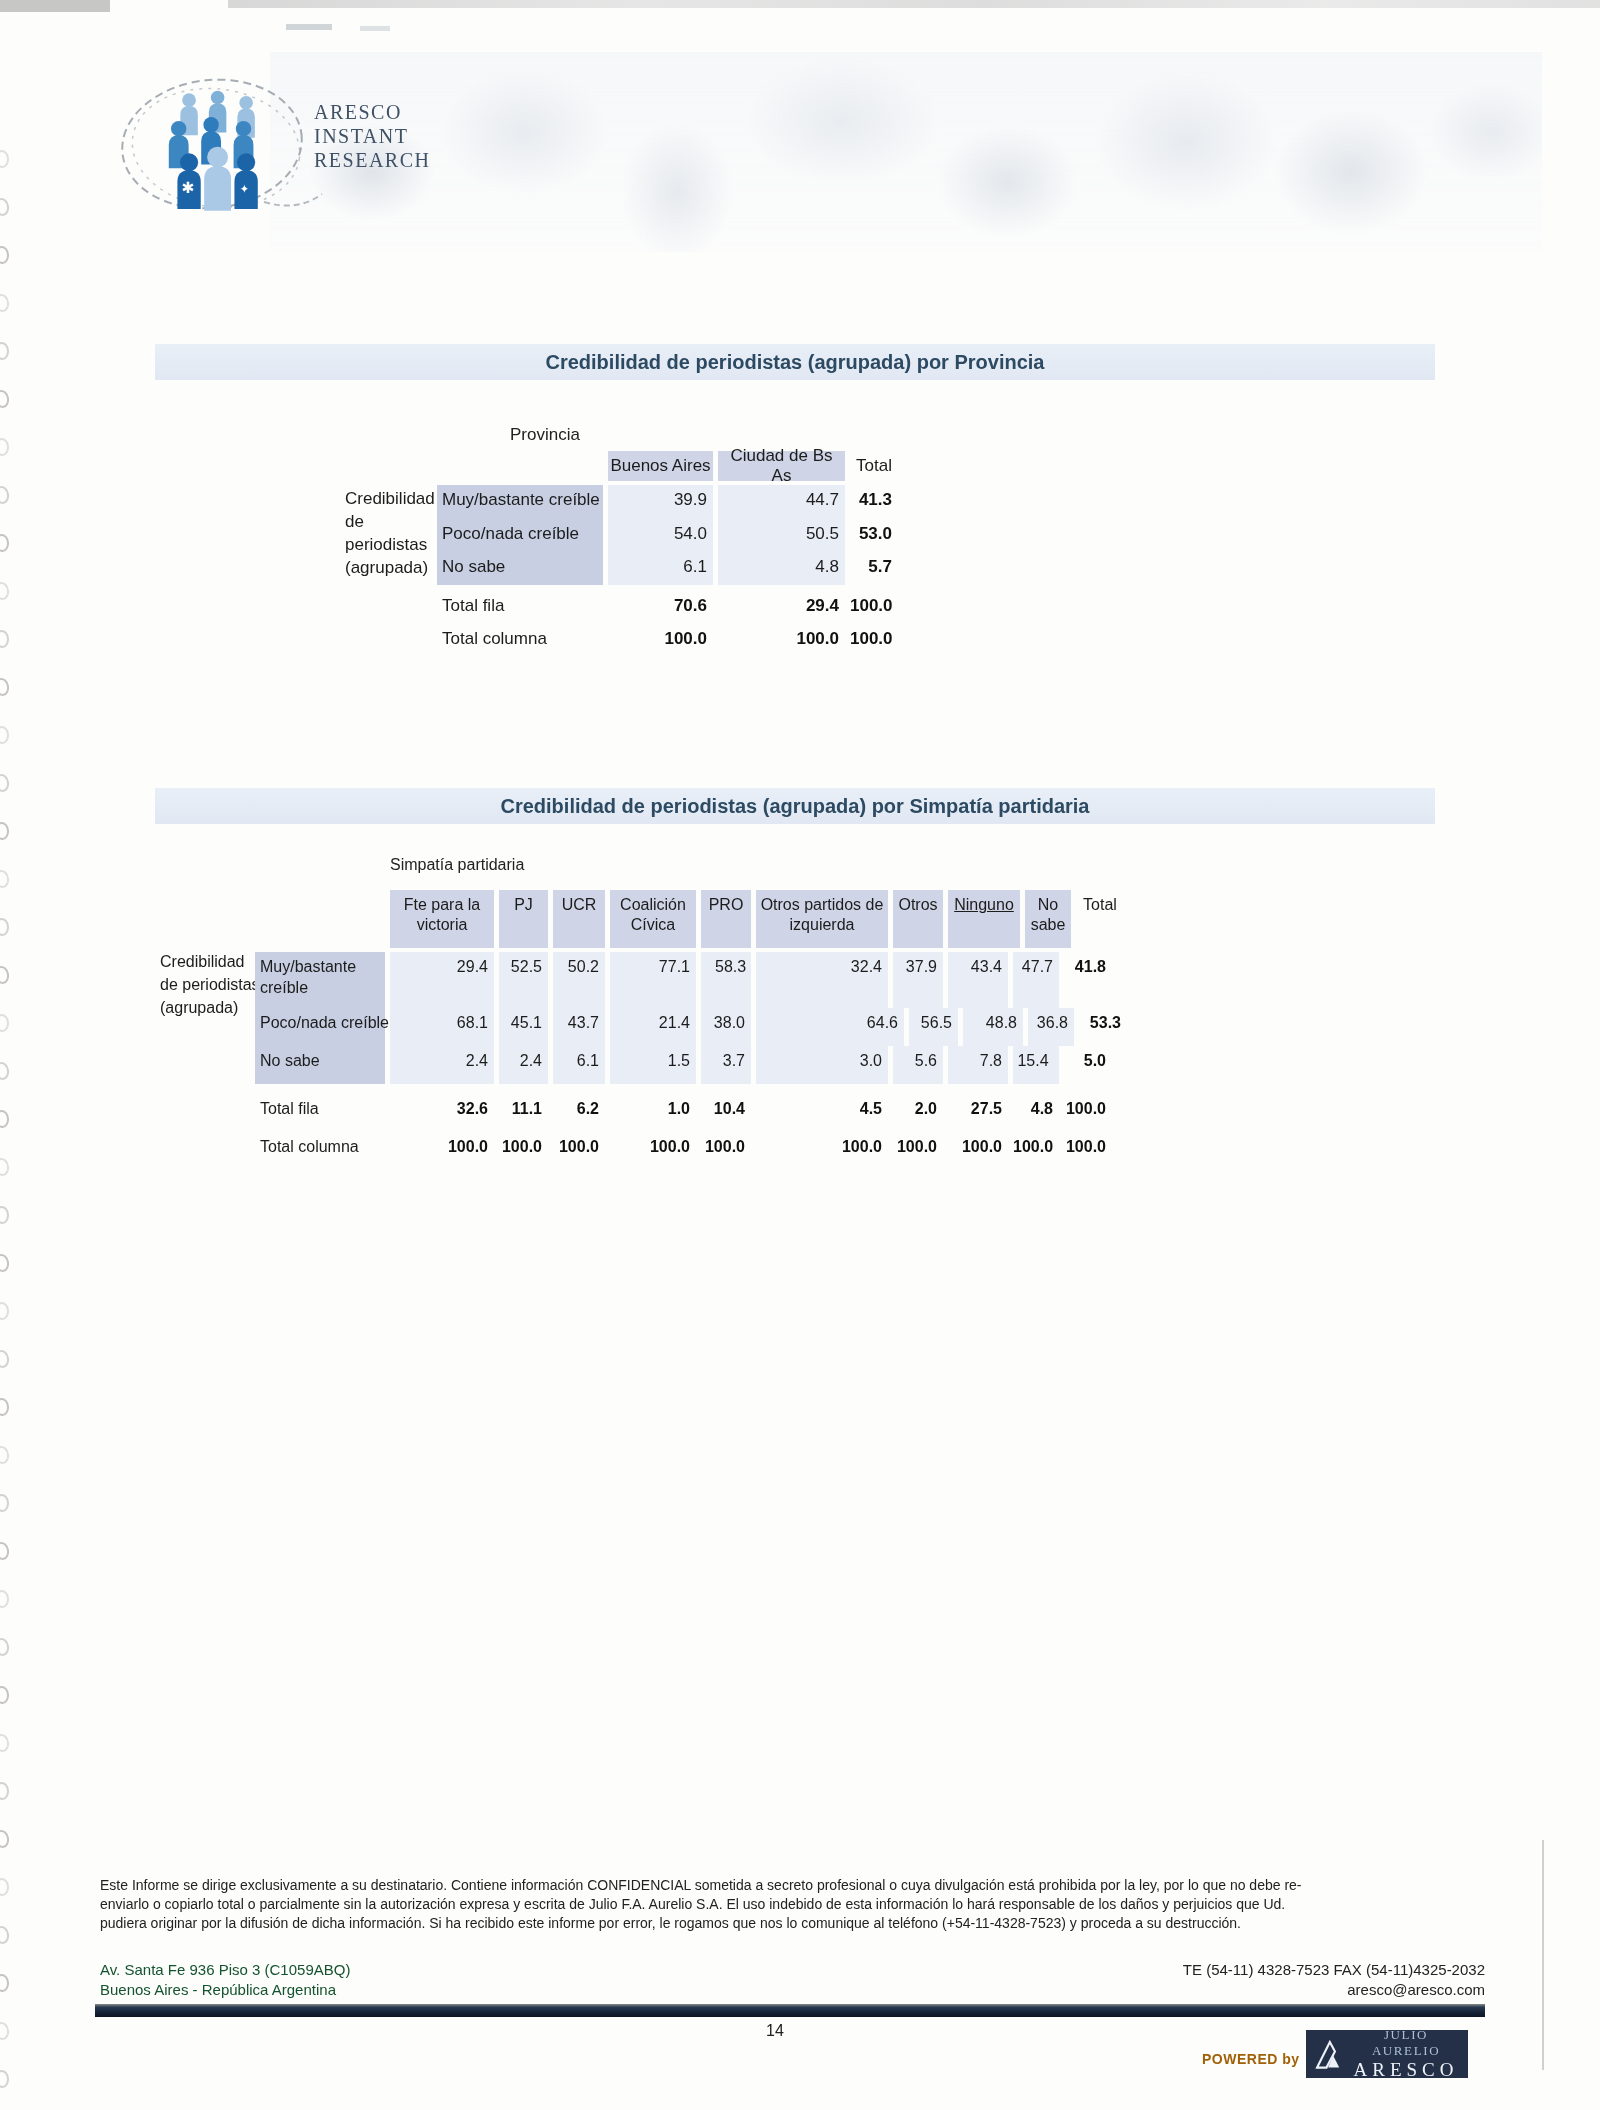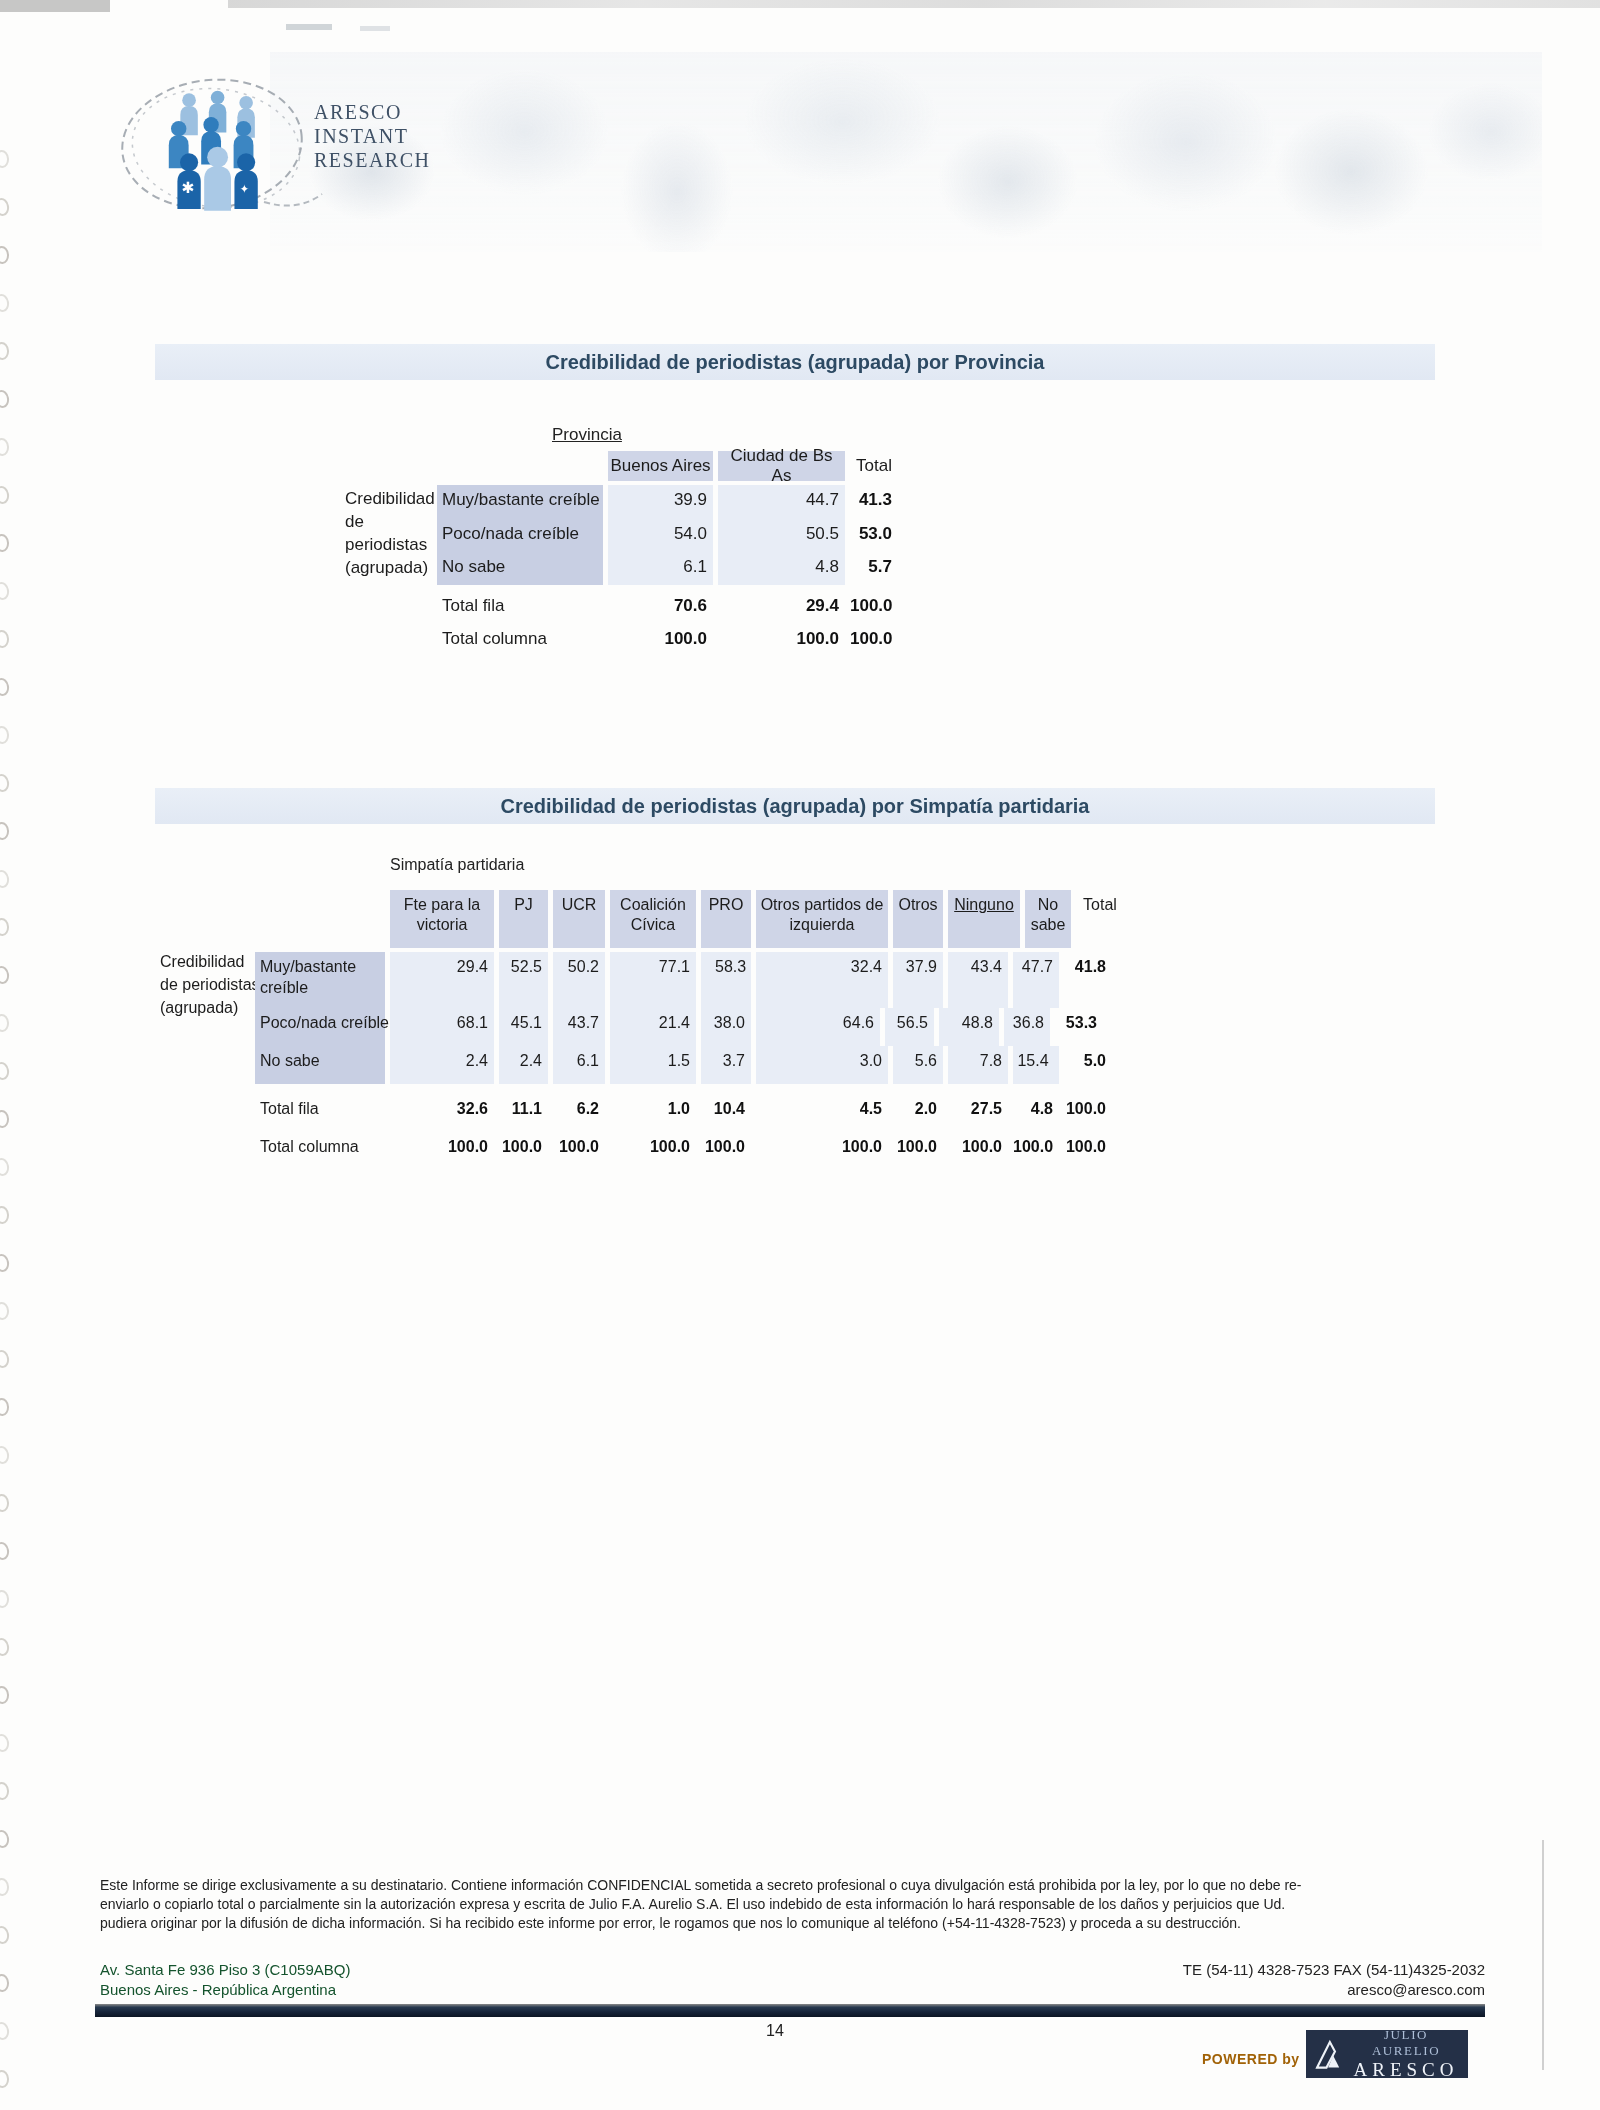--- a/index.html
+++ b/index.html
@@ -33,21 +33,21 @@
 
   
   .title-strip{position:absolute;left:155px;width:1280px;height:36px;text-align:center;
       line-height:36px;font-size:20px;font-weight:bold;color:#2d4a63;
       background:linear-gradient(#e9eff7,#e1e8f3),
                  repeating-linear-gradient(90deg,rgba(160,175,195,.10) 0 18px,transparent 18px 41px);}
   .tbl{position:absolute;}
   .tbl-1{left:437px;top:423px;font-size:17px;}
   .tbl-2{left:255px;top:853px;font-size:16px;}
   .col-group-label{height:24px;line-height:24px;color:#222;}
-  .tbl-1 .col-group-label{margin-left:115px;text-decoration:underline;}
+  .tbl-1 .col-group-label{margin-left:73px;}
   .tbl-2 .col-group-label{margin-left:135px;}
   .tbl-1 .t-grid{margin-top:4px;}
   .tbl-2 .t-grid{margin-top:13px;}
   .t-row{display:flex;column-gap:5px;align-items:stretch;}
   .cell{box-sizing:border-box;flex:none;height:100%;}
   .hdr,.hdr-plain{display:flex;align-items:center;justify-content:center;text-align:center;
       line-height:20px;padding:2px;}
   .hdr{background:#cfd5e7;}
   .tbl-2 .hdr,.tbl-2 .hdr-plain{align-items:flex-start;padding-top:5px;}
   .lbl{padding:4px 0 0 5px;white-space:nowrap;overflow:visible;line-height:22px;}
@@ -241,21 +241,21 @@
           <div class="cell val tint" style="width: 46px;">47.7</div>
           <div class="cell val bold" style="width: 48px;">41.8</div>
         </div>
         <div class="t-row" style="height: 38px;">
           <div class="cell lbl lbl-shaded" style="width: 130px;">Poco/nada creíble</div>
           <div class="cell val tint" style="width: 104px;">68.1</div>
           <div class="cell val tint" style="width: 49px;">45.1</div>
           <div class="cell val tint" style="width: 52px;">43.7</div>
           <div class="cell val tint" style="width: 86px;">21.4</div>
           <div class="cell val tint" style="width: 50px;">38.0</div>
-          <div class="cell val tint" style="width: 124px;">64.6</div>
+          <div class="cell val tint" style="width: 148px;">64.6</div>
           <div class="cell val tint" style="width: 49px;">56.5</div>
           <div class="cell val tint" style="width: 60px;">48.8</div>
           <div class="cell val tint" style="width: 46px;">36.8</div>
           <div class="cell val bold" style="width: 48px;">53.3</div>
         </div>
         <div class="t-row" style="height: 38px;">
           <div class="cell lbl lbl-shaded" style="width: 130px;">No sabe</div>
           <div class="cell val tint" style="width: 104px;">2.4</div>
           <div class="cell val tint" style="width: 49px;">2.4</div>
           <div class="cell val tint" style="width: 52px;">6.1</div>

